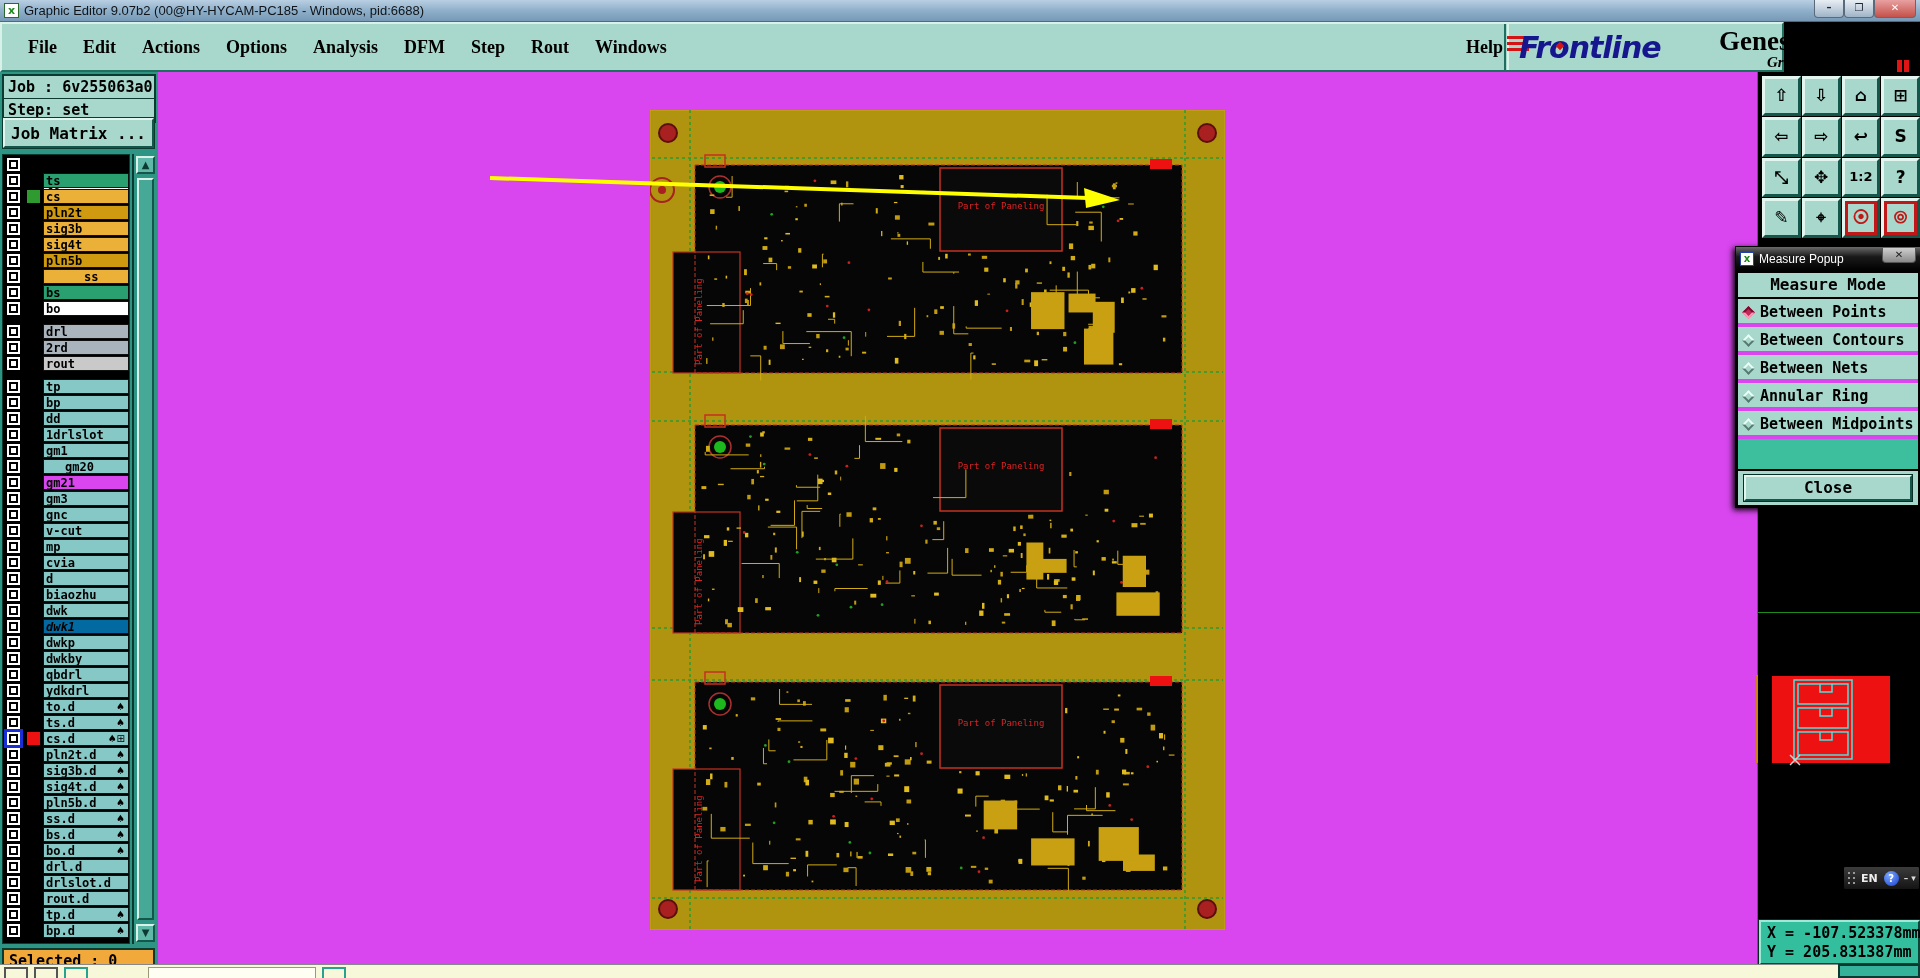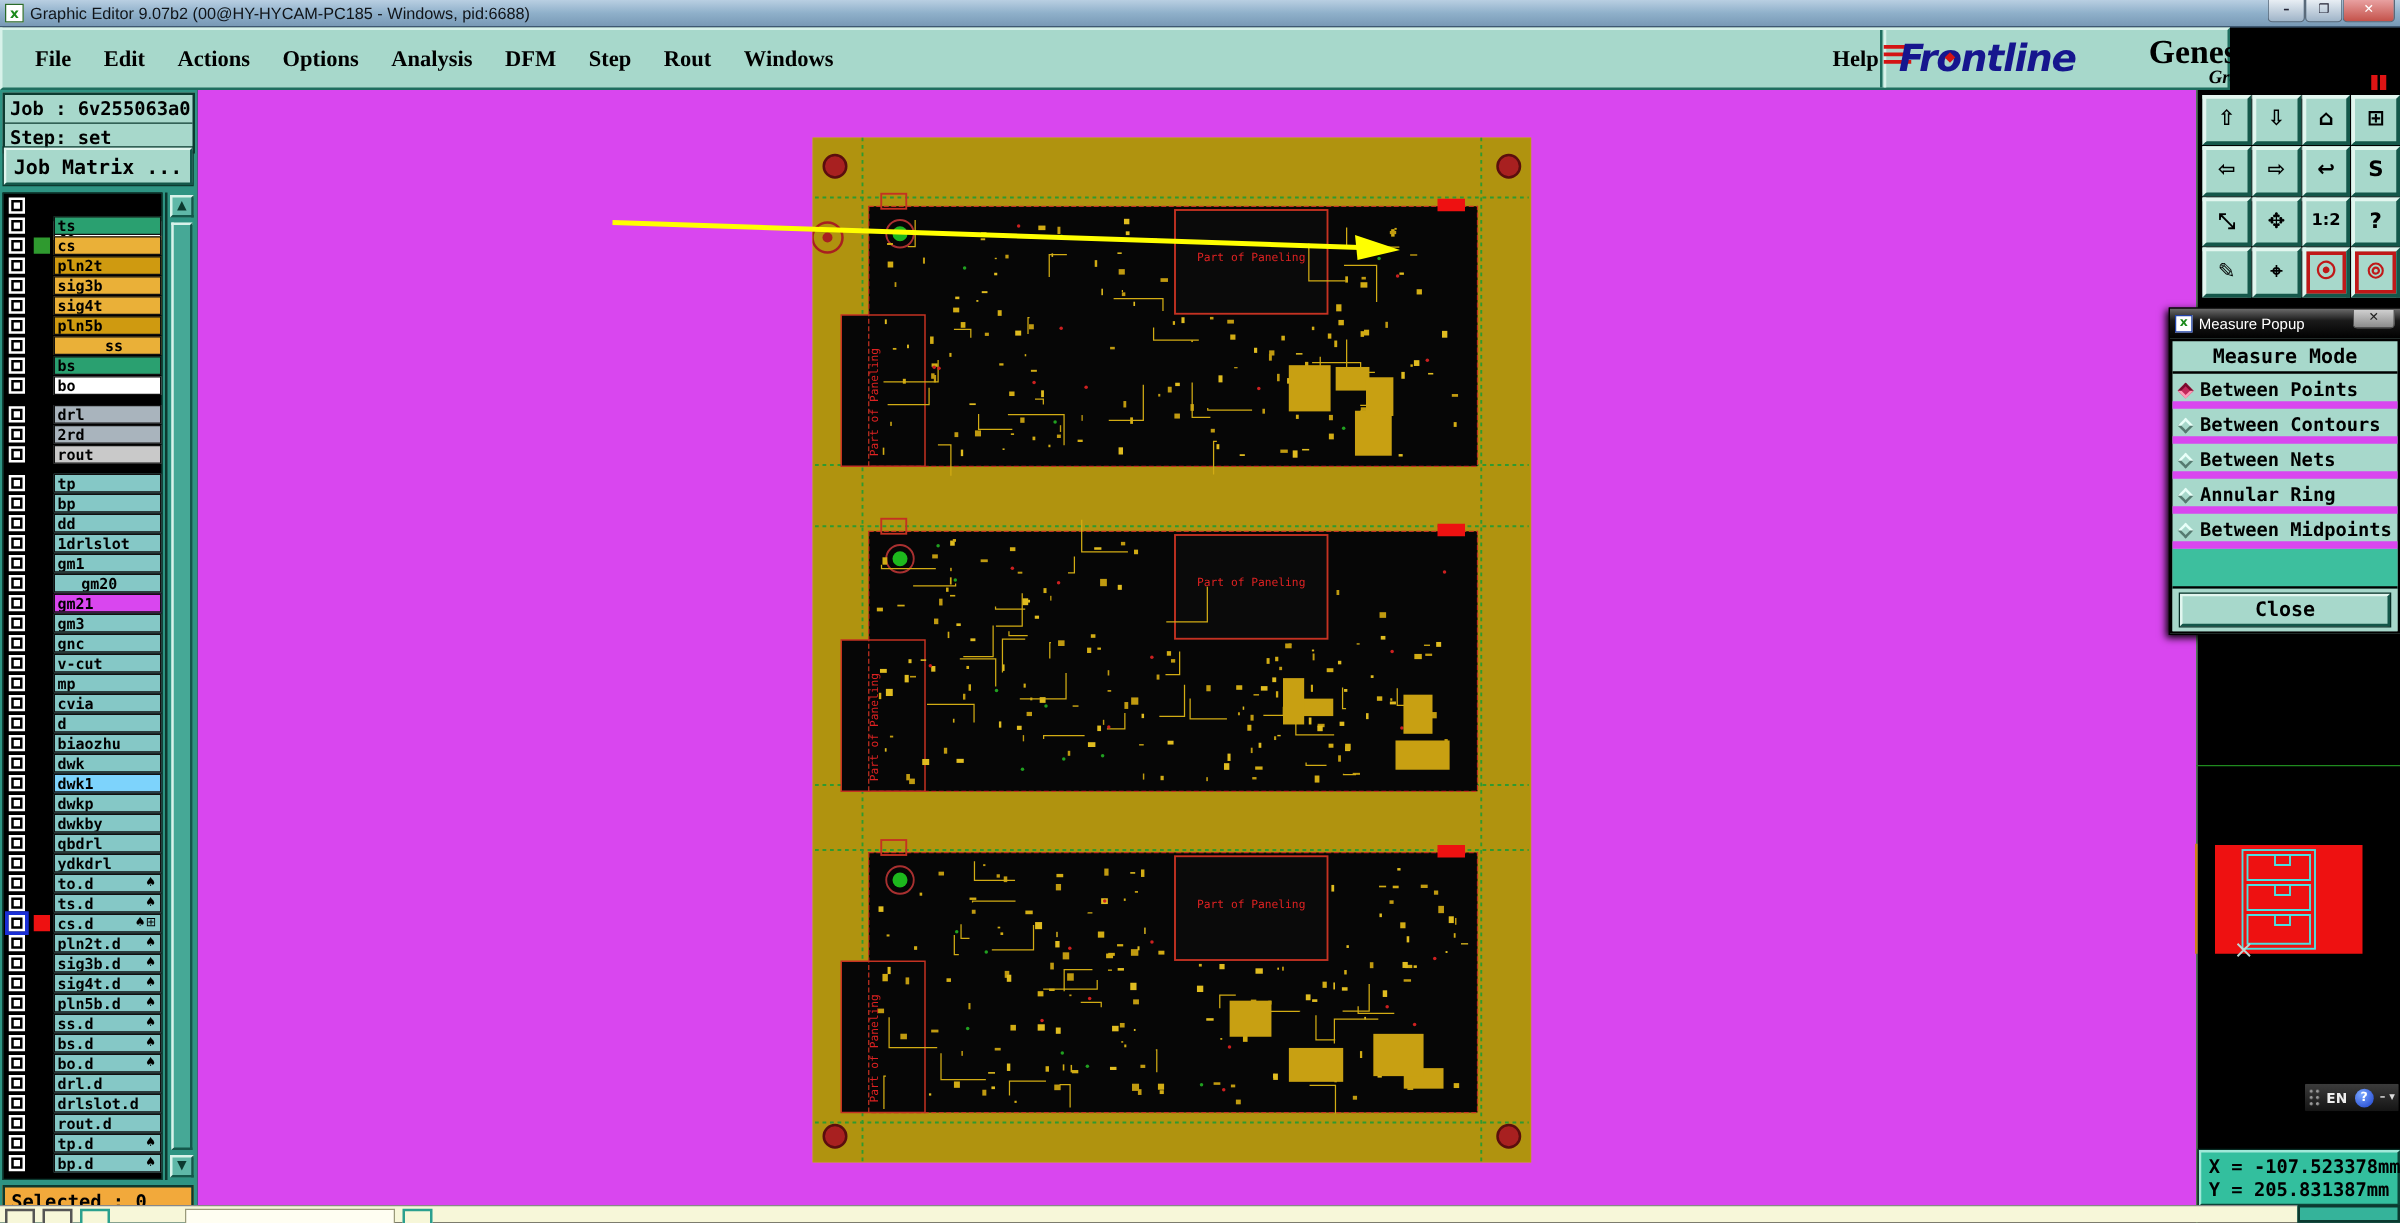--- a/index.html
+++ b/index.html
@@ -92,21 +92,21 @@
   #measure-popup { position:absolute; left:1735px; top:246px; width:186px; background:#101010; border:1px solid #000; box-shadow:-2px 2px 6px #000; }
   #mp-titlebar { height:24px; background:linear-gradient(#6a6a6a,#1a1a1a 40%,#000); display:flex; align-items:center; padding:0 4px; }
   #mp-icon { width:14px; height:14px; background:#fff; border:1px solid #2244aa; margin-right:5px;
     color:#1c8a1c; font:bold 10px/12px "DejaVu Sans",sans-serif; text-align:center; }
   #mp-title { color:#fff; font:12px "Liberation Sans",sans-serif; flex:1; }
   #mp-close { width:34px; height:15px; margin-top:-8px; background:linear-gradient(#cfcfcf,#8a8a8a);
     border:1px solid #555; border-top:none; border-radius:0 0 4px 4px; color:#222;
     font:bold 10px/13px "DejaVu Sans",sans-serif; text-align:center; }
   #mp-body { background:#a7d8cb; border:2px solid #000; }
   #mp-header { font:bold 16px/24px "DejaVu Sans Mono",monospace; text-align:center; border-bottom:2px solid #000; color:#000; }
-  .mp-option { position:relative; height:28px; border-bottom:6px solid #d946ef; font:bold 15px/26px "DejaVu Sans Mono",monospace; color:#000; padding-left:22px; white-space:nowrap; }
+  .mp-option { position:relative; height:28px; border-bottom:4px solid #d946ef; font:bold 15px/26px "DejaVu Sans Mono",monospace; color:#000; padding-left:22px; white-space:nowrap; }
   .mp-diamond { position:absolute; left:6px; top:9px; width:9px; height:9px; transform:rotate(45deg);
     background:#a7d8cb; border:2px solid; border-color:#e8fff8 #557a70 #557a70 #e8fff8; }
   .mp-option.selected .mp-diamond { background:#c2285a; border-color:#7a0a2e #ff9ab8 #ff9ab8 #7a0a2e; }
   #mp-filler { height:32px; background:#3dbf9e; border-bottom:2px solid #000; }
   #mp-closearea { height:34px; background:#a7d8cb; position:relative; }
   #mp-closebtn { position:absolute; left:6px; top:4px; width:168px; height:26px; background:#a7d8cb;
     border:2px solid; border-color:#e2f6ef #14574a #14574a #e2f6ef; outline:1px solid #083028;
     font:bold 16px/22px "DejaVu Sans Mono",monospace; text-align:center; }
 
   
@@ -1053,21 +1053,21 @@
   <div class="lrow">
     <span class="cb"></span>
 
     <span class="lname" style="background: rgb(133, 200, 198);">dwk</span>
     <span class="licons"></span>
   </div>
 
   <div class="lrow">
     <span class="cb"></span>
 
-    <span class="lname" style="background: #7dd3fc;">dwk1</span>
+    <span class="lname" style="background: #0369a1; font-style: italic;">dwk1</span>
     <span class="licons"></span>
   </div>
 
   <div class="lrow">
     <span class="cb"></span>
 
     <span class="lname" style="background: rgb(133, 200, 198);">dwkp</span>
     <span class="licons"></span>
   </div>
 

